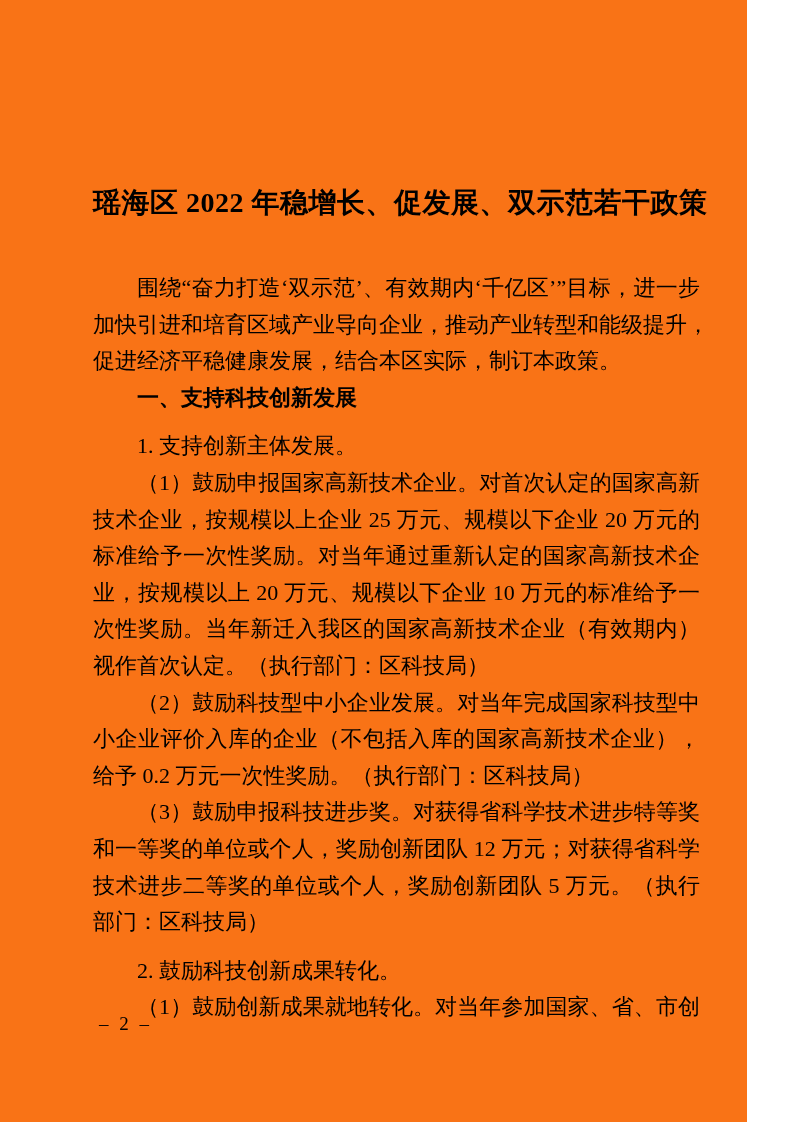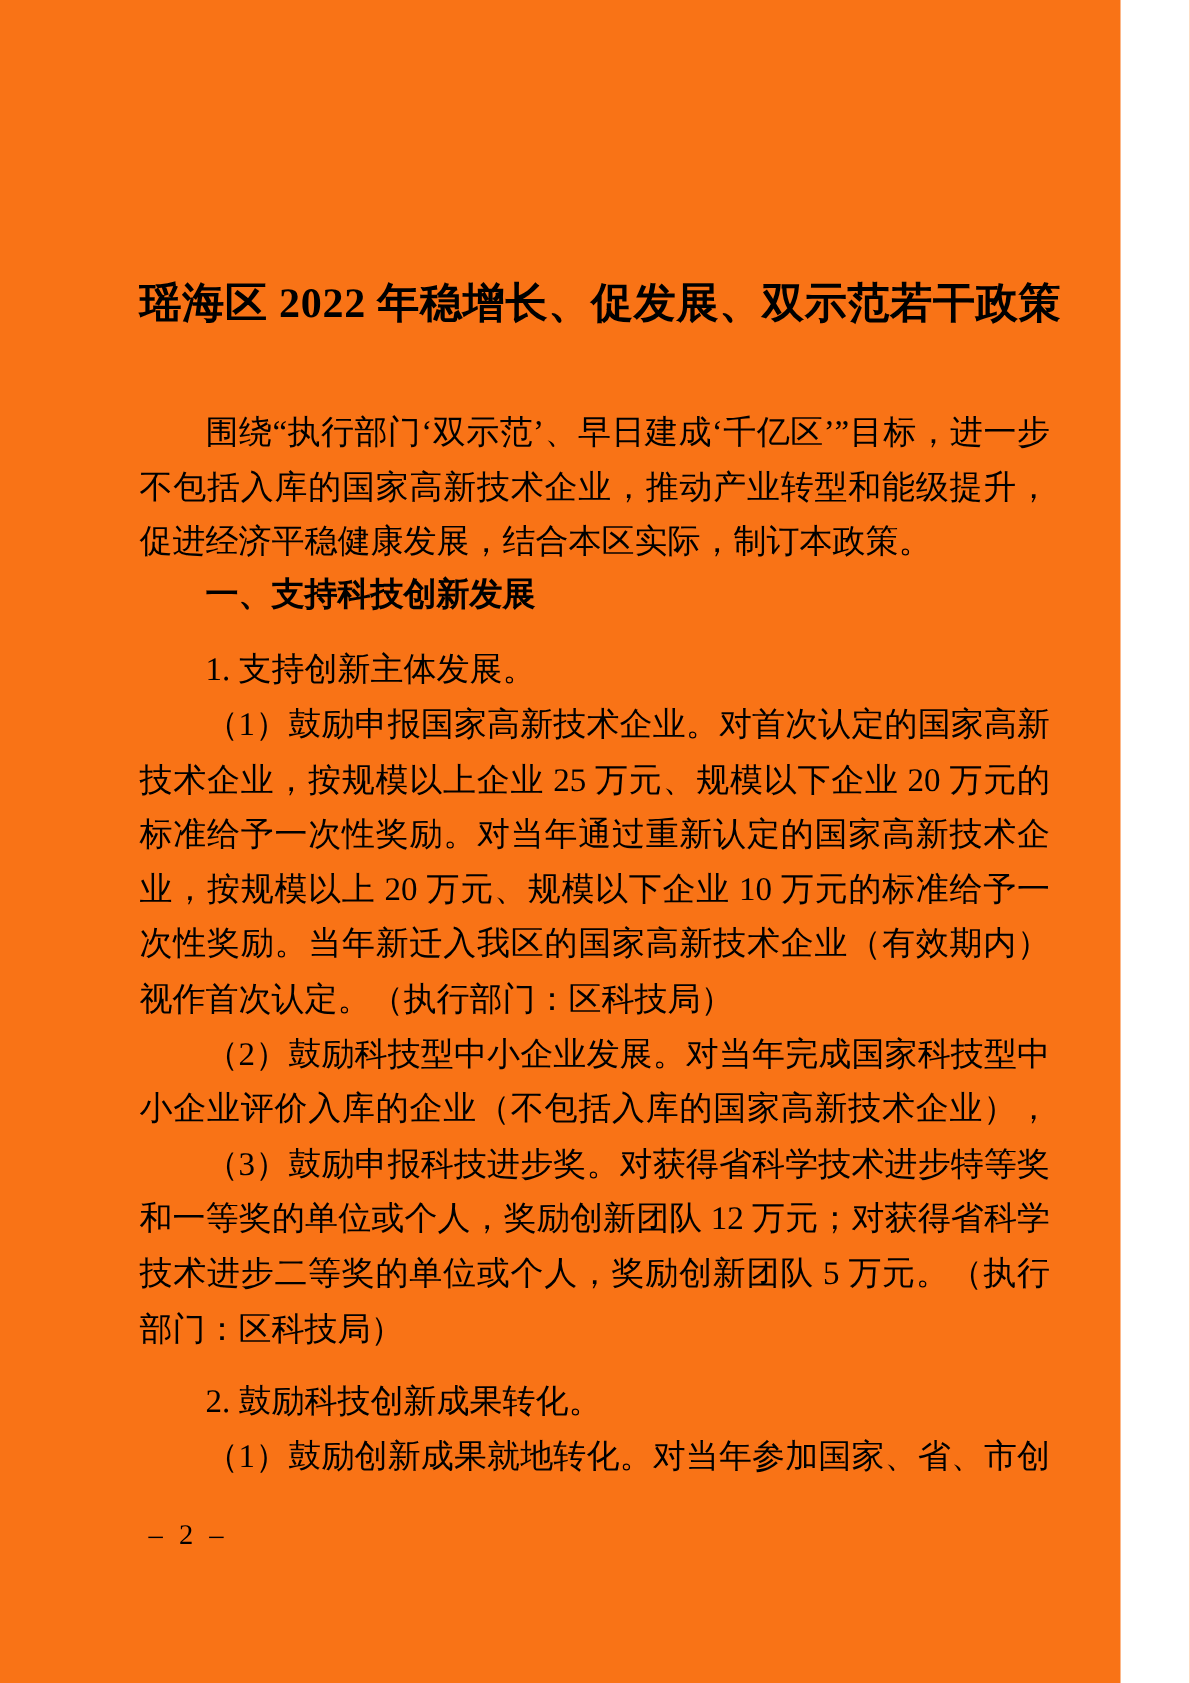--- a/index.html
+++ b/index.html
@@ -43,21 +43,21 @@
     white-space: nowrap;
     overflow: visible;
   }
   .line.first {
     text-indent: 2em;
   }
   .line.lastline {
     text-align-last: left;
   }
   .line.heading1 {
-    font-family: Liberation Mono, monospace;
+    font-family: Liberation Sans, sans-serif;
     font-weight: 700;
     text-align-last: left;
   }
   .line.item {
     font-family: "Liberation Serif", serif;
     text-align-last: left;
     margin-top: 12px;
   }
   .page-number {
     position: absolute;
@@ -68,33 +68,34 @@
     font-family: "Liberation Serif", serif;
   }
 </style>
 </head>
 <body>
 
 <div class="page">
   <div class="doc-title">瑶海区 2022 年稳增长、促发展、双示范若干政策</div>
 
   <div class="doc-body">
-      <div class="line body first">围绕“执行部门‘双示范’、早日建成‘千亿区’”目标，进一步</div>
-      <div class="line body">不包括入库的国家高新技术企业，推动产业转型和能级提升，</div>
+      <div class="line body first">围绕“奋力打造‘双示范’、有效期内‘千亿区’”目标，进一步</div>
+      <div class="line body">加快引进和培育区域产业导向企业，推动产业转型和能级提升，</div>
       <div class="line body lastline">促进经济平稳健康发展，结合本区实际，制订本政策。</div>
       <div class="line heading1 first lastline">一、支持科技创新发展</div>
       <div class="line item first lastline">1. 支持创新主体发展。</div>
       <div class="line body first">（1）鼓励申报国家高新技术企业。对首次认定的国家高新</div>
       <div class="line body">技术企业，按规模以上企业 25 万元、规模以下企业 20 万元的</div>
       <div class="line body">标准给予一次性奖励。对当年通过重新认定的国家高新技术企</div>
       <div class="line body">业，按规模以上 20 万元、规模以下企业 10 万元的标准给予一</div>
       <div class="line body">次性奖励。当年新迁入我区的国家高新技术企业（有效期内）</div>
       <div class="line body lastline">视作首次认定。（执行部门：区科技局）</div>
       <div class="line body first">（2）鼓励科技型中小企业发展。对当年完成国家科技型中</div>
       <div class="line body">小企业评价入库的企业（不包括入库的国家高新技术企业），</div>
+      <div class="line body lastline">给予 0.2 万元一次性奖励。（执行部门：区科技局）</div>
       <div class="line body first">（3）鼓励申报科技进步奖。对获得省科学技术进步特等奖</div>
       <div class="line body">和一等奖的单位或个人，奖励创新团队 12 万元；对获得省科学</div>
       <div class="line body">技术进步二等奖的单位或个人，奖励创新团队 5 万元。（执行</div>
       <div class="line body lastline">部门：区科技局）</div>
       <div class="line item first lastline">2. 鼓励科技创新成果转化。</div>
       <div class="line body first">（1）鼓励创新成果就地转化。对当年参加国家、省、市创</div>
     </div>
 
   <div class="page-number">– 2 –</div>
 </div>

